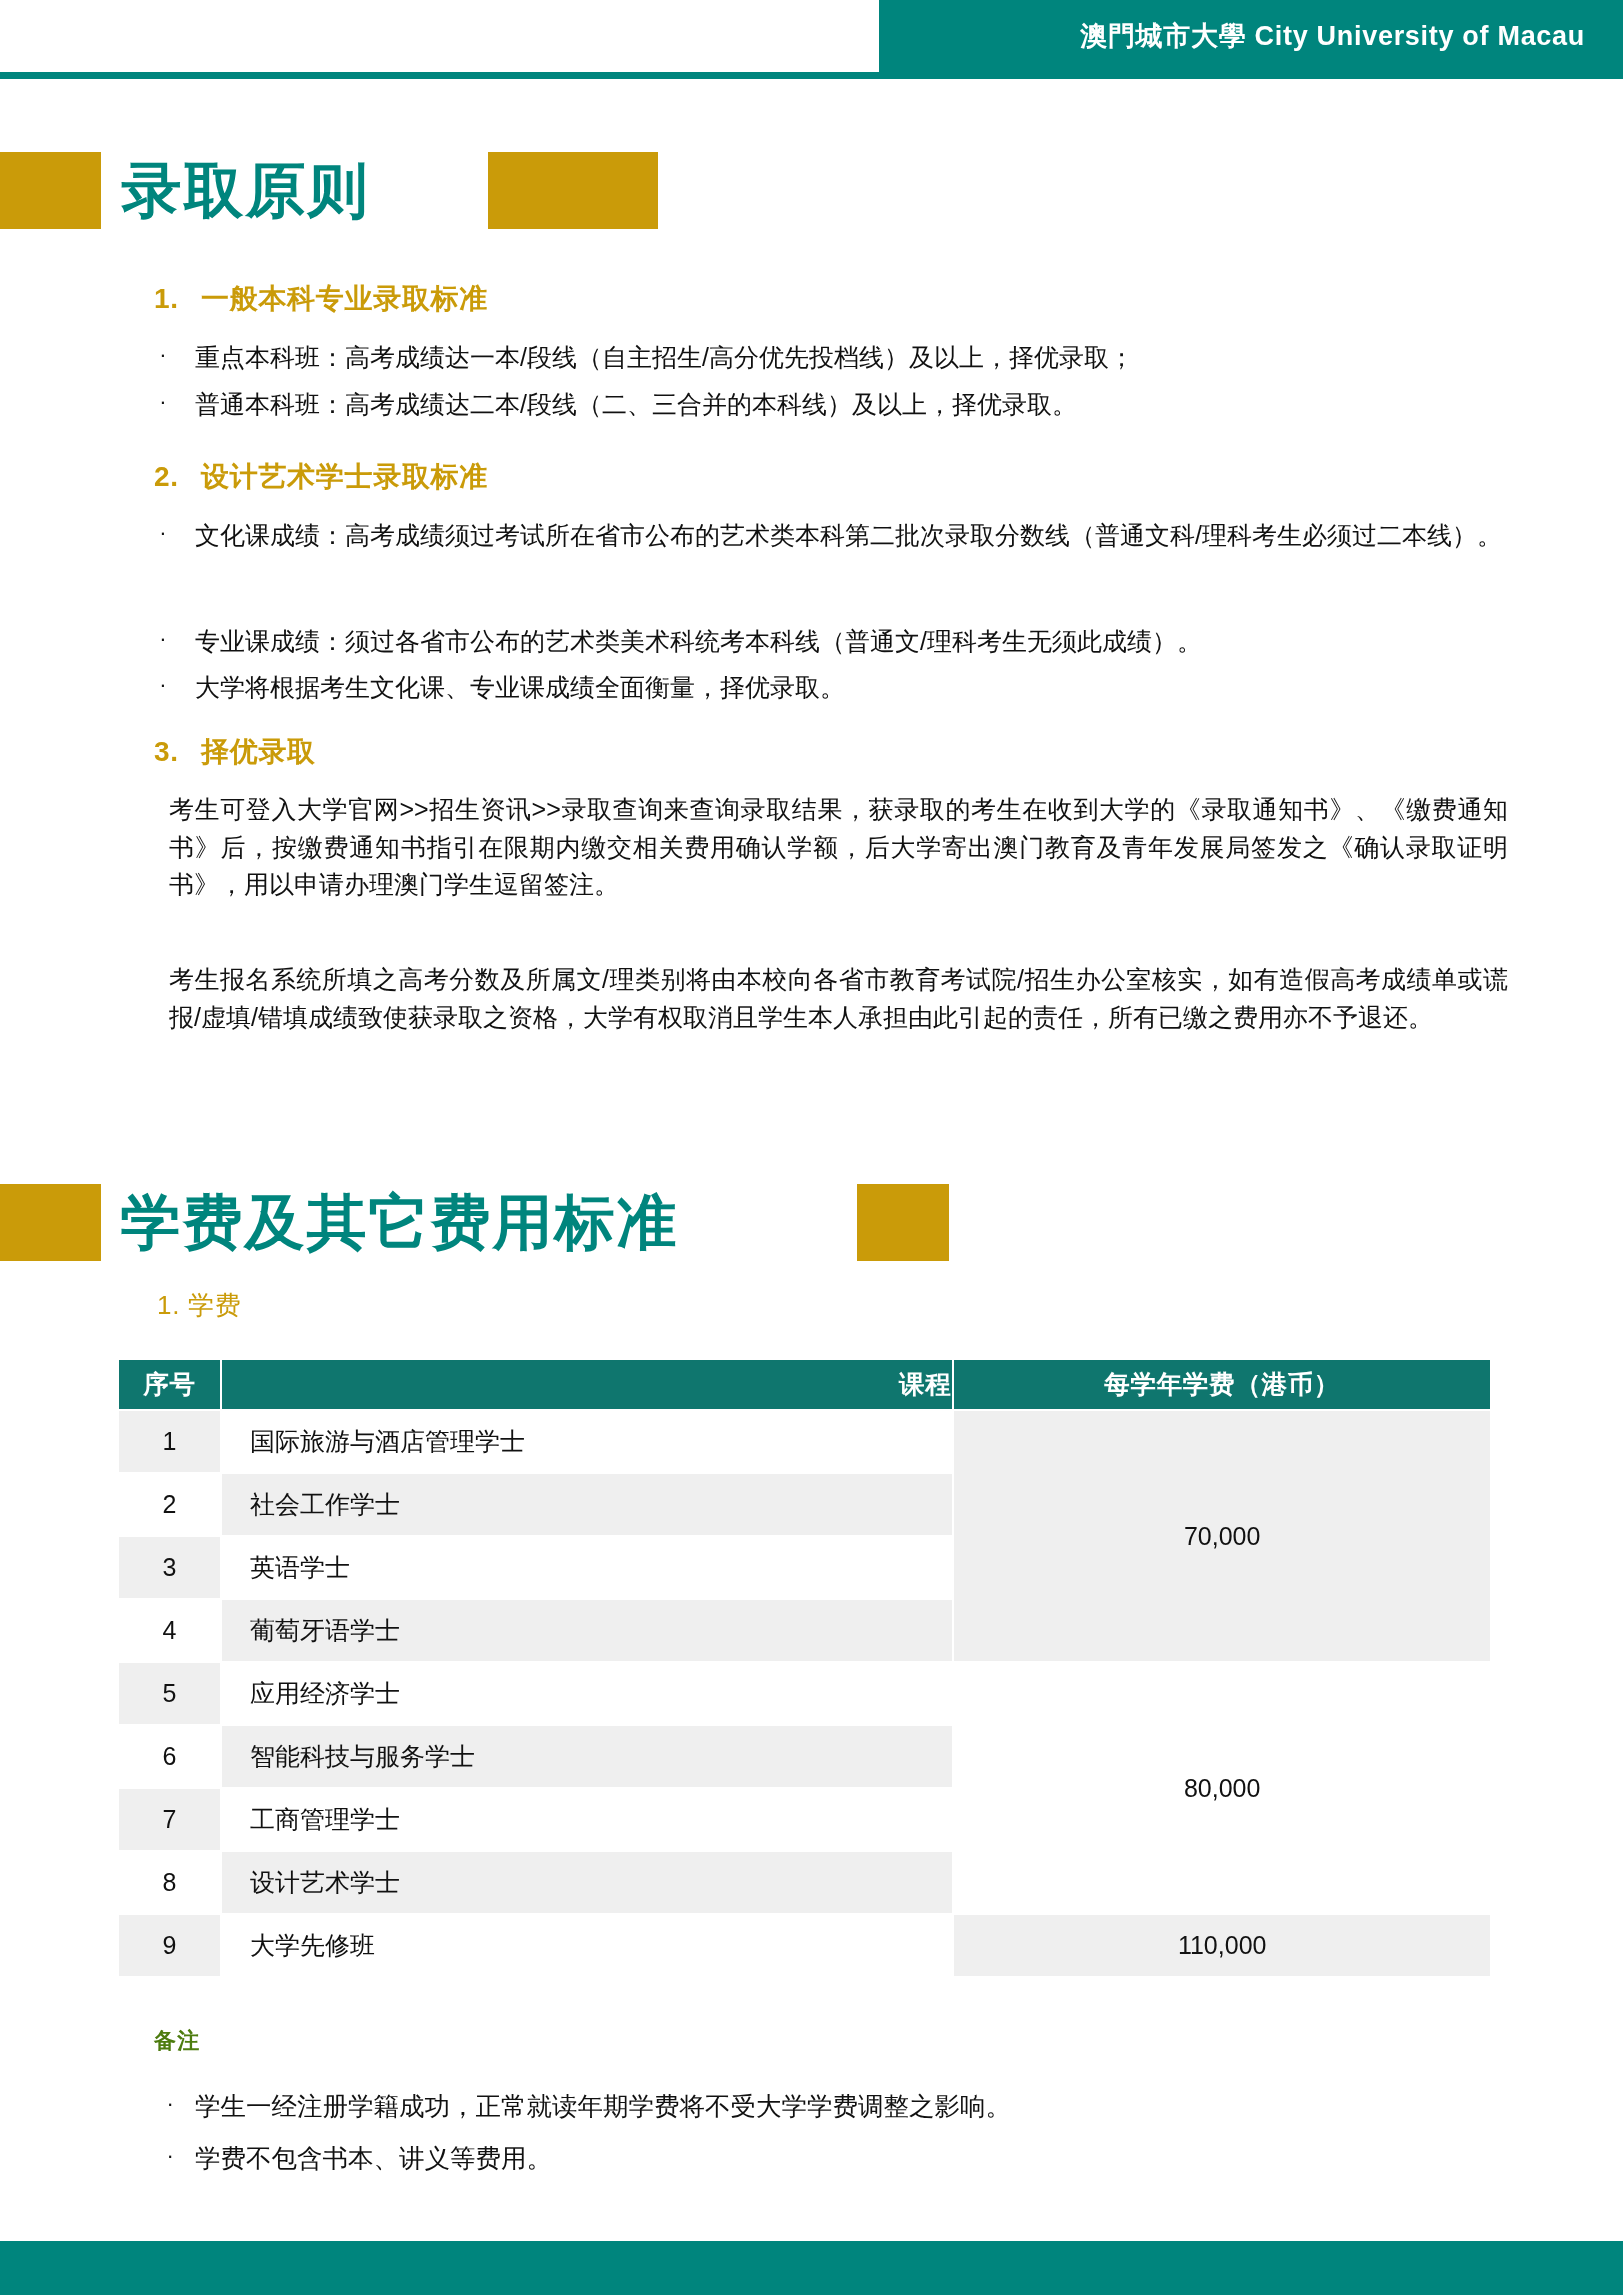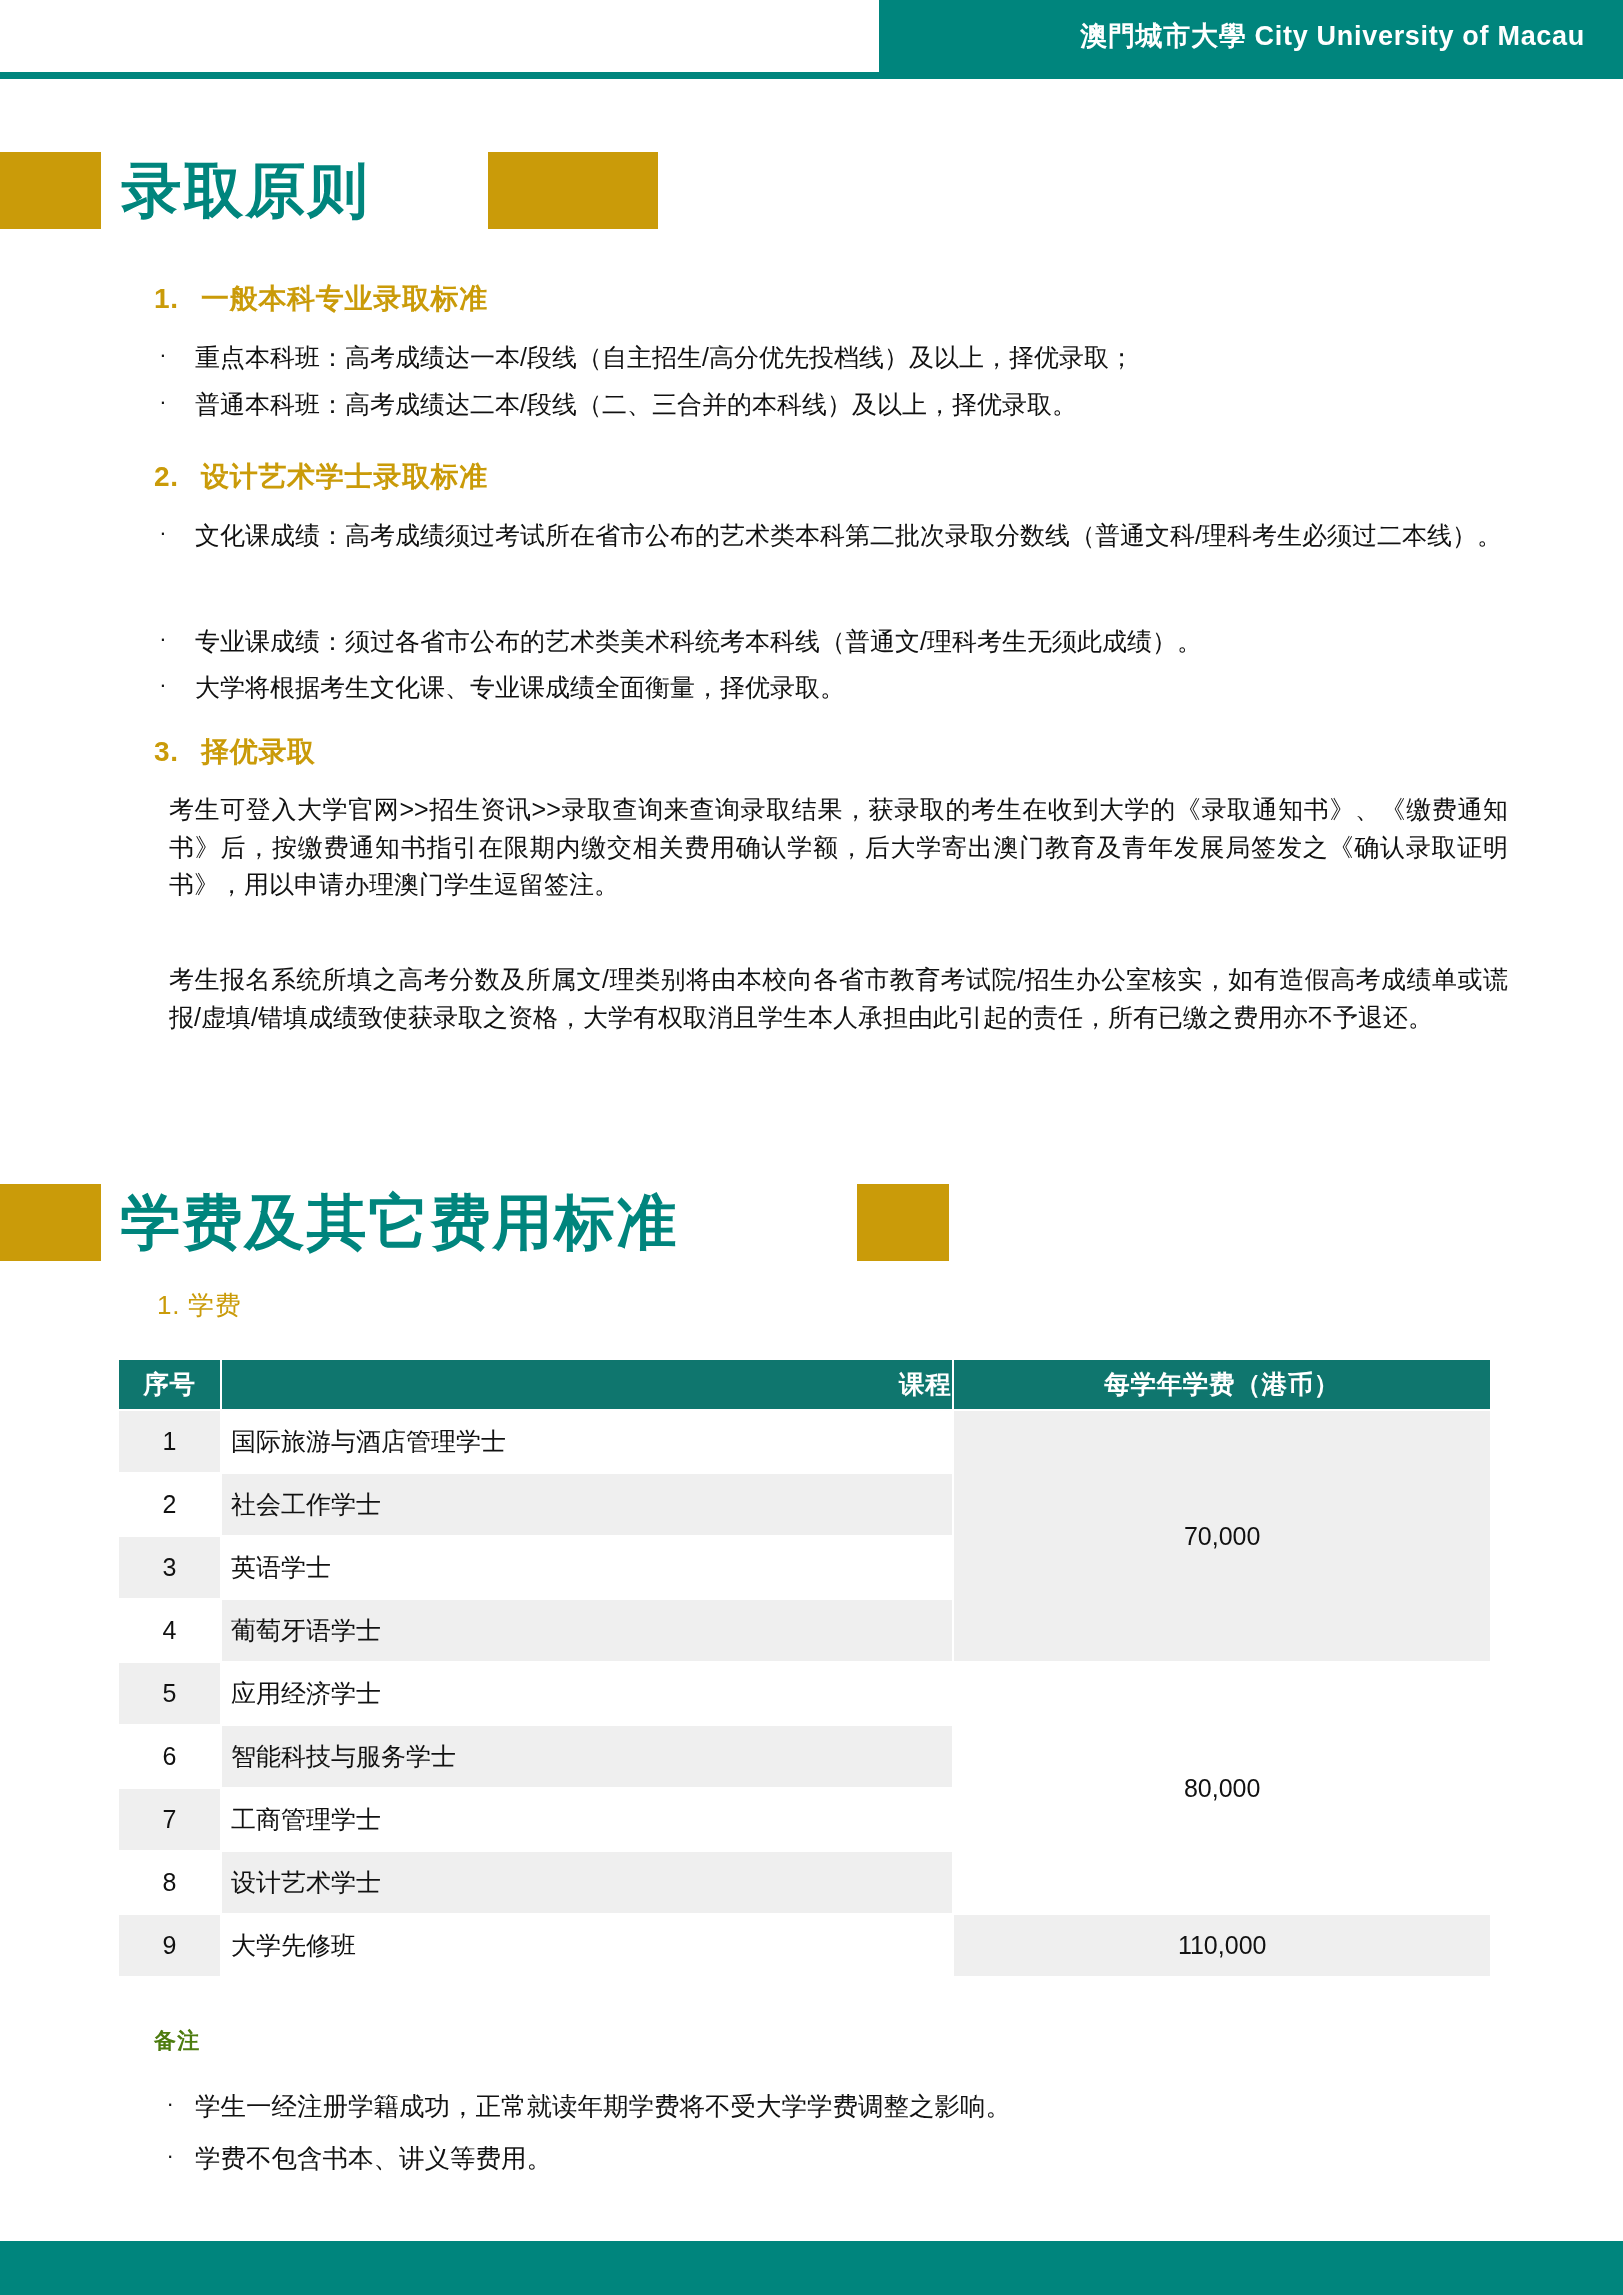--- a/index.html
+++ b/index.html
@@ -140,21 +140,21 @@
   .fee-table th.c-no    { width: 103px; }
   .fee-table th.c-name  { width: 733px; text-align: right; padding-left: 21px; }
   .fee-table th.c-fee   { width: 538px;  text-align: center; }
   .fee-table td {
     height: 63px;
     border: 2px solid #ffffff;
     color: #111111;
     font-size: 25px;
   }
   .fee-table td.no   { text-align: center; }
-  .fee-table td.name { text-align: left; padding-left: 9px; }
+  .fee-table td.name { text-align: left; padding-left: 28px; }
   .fee-table td.fee  { text-align: center; }
   .sh  { background: #EFEFEF; }
   .wh  { background: #ffffff; }
 
   
   .notes-head {
     position: absolute;
     color: #4d7c0f;
     font-size: 22px;
     font-weight: 700;

